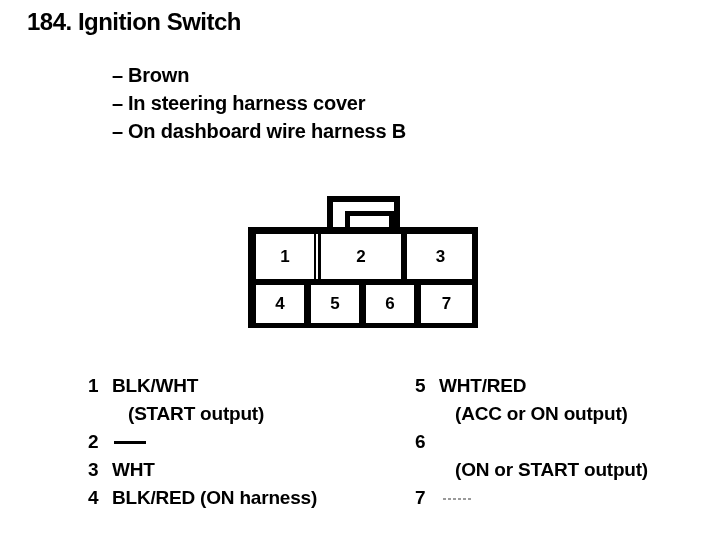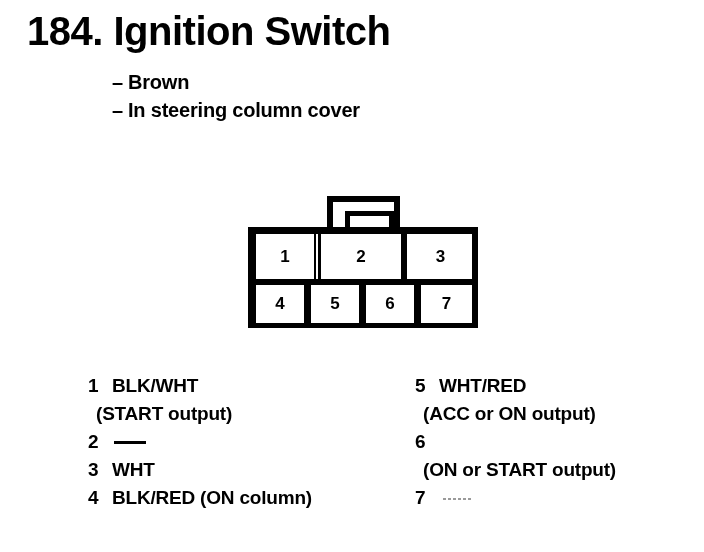--- a/index.html
+++ b/index.html
@@ -15,31 +15,31 @@
     font-family: "Liberation Sans", sans-serif;
     color: #000000;
     -webkit-font-smoothing: none;
   }
 
   
   #page-title {
     position: absolute;
     left: 27px;
     top: 9px;
-    font-size: 40px;
+    font-size: 24px;
     font-weight: bold;
     letter-spacing: -0.5px;
     white-space: nowrap;
     line-height: 1.1;
   }
 
   #subtitle-list {
     position: absolute;
     left: 112px;
-    top: 68px;
+    top: 61px;
     width: 500px;
   }
   .subtitle-line {
     font-size: 20px;
     font-weight: bold;
     line-height: 28px;
     white-space: nowrap;
     letter-spacing: -0.2px;
   }
   .subtitle-dash {
@@ -156,21 +156,21 @@
     left: 24px;
     top: 0px;
     font-size: 19px;
     font-weight: bold;
     line-height: 28px;
     letter-spacing: -0.2px;
     text-align: right;
   }
   .pin-sub {
     position: relative;
-    left: 8px;
+    left: 40px;
     height: 28px;
     font-size: 19px;
     font-weight: bold;
     line-height: 28px;
     white-space: nowrap;
     letter-spacing: -0.2px;
   }
   
   .pin-dash {
     position: absolute;
@@ -197,21 +197,24 @@
 </head>
 <body>
 
 <div id="page-title">184. Ignition Switch</div>
 
 <div id="subtitle-list">
   <div class="subtitle-line">
     <span class="subtitle-dash">–</span><span>Brown</span>
   </div>
   <div class="subtitle-line">
-    <span class="subtitle-dash">–</span><span>In steering column cover</span>
+    <span class="subtitle-dash">–</span><span>In steering harness cover</span>
+  </div>
+  <div class="subtitle-line">
+    <span class="subtitle-dash">–</span><span>On dashboard wire harness B</span>
   </div>
 </div>
 
 <div id="connector">
 
   <div id="latch-tab">
     <div id="latch-slot"></div>
   </div>
 
   <div id="connector-body">
@@ -243,21 +246,21 @@
     <span class="pin-dash"></span>
   </div>
 
   <div class="legend-row">
     <span class="pin-num">3</span>
     <span class="pin-text">WHT</span>
   </div>
 
   <div class="legend-row">
     <span class="pin-num">4</span>
-    <span class="pin-text">BLK/RED (ON column)</span>
+    <span class="pin-text">BLK/RED (ON harness)</span>
   </div>
 
 </div>
 
 <div class="legend-col" id="legend-right">
 
   <div class="legend-row">
     <span class="pin-num">5</span>
     <span class="pin-text">WHT/RED</span>
   </div>

